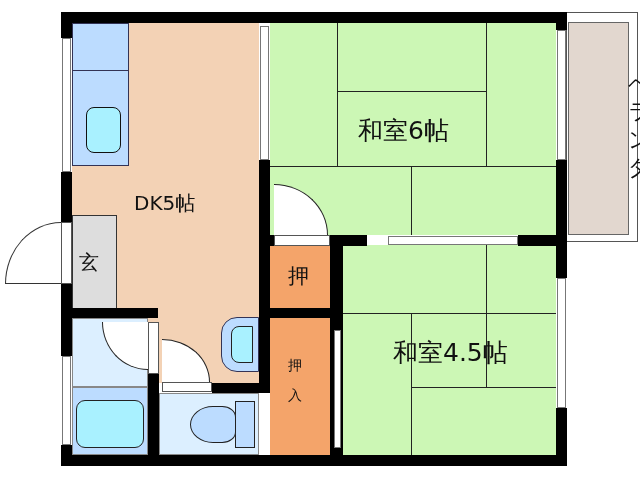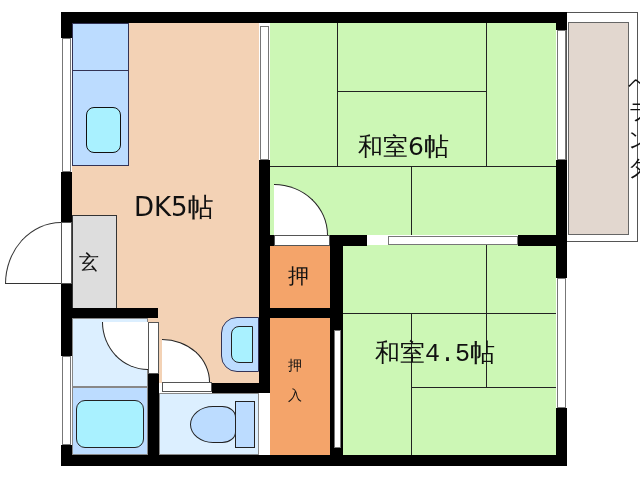--- a/index.html
+++ b/index.html
@@ -10,46 +10,46 @@
   .tline{position:absolute;background:#222;}
 </style>
 </head>
 <body>
 
 <div class="abs" style="left:566px;top:12px;width:72px;height:230px;border:1px solid #555;background:#fff;"></div>
 <div class="abs" style="left:568px;top:22px;width:61px;height:213px;background:#e2d7cf;border:1px solid #666;"></div>
 <div class="lbl" style="left:588px;top:70px;width:22px;font-size:22px;line-height:28px;white-space:normal;word-break:break-all;margin-left:40px;">ベランダ</div>
 
 <div class="abs" style="left:72px;top:23px;width:187px;height:360px;background:#f3d2b5;"></div>
-<div class="lbl" style="left:134px;top:190px;font-size:26px;">DK5帖</div>
+<div class="lbl" style="left:134px;top:190px;font-size:20px;">DK5帖</div>
 
 <div class="abs" style="left:72px;top:23px;width:57px;height:143px;background:#bcdcff;border:1px solid #335;"></div>
 <div class="abs" style="left:72px;top:70px;width:57px;height:1px;background:#335;"></div>
 <div class="abs" style="left:86px;top:107px;width:35px;height:46px;background:#a9f1ff;border:1px solid #111;border-radius:8px;"></div>
 
 <div class="abs" style="left:72px;top:215px;width:45px;height:95px;background:#ddd;border:1px solid #333;"></div>
 <div class="lbl" style="left:79px;top:249px;font-size:20px;">玄</div>
 <div class="abs" style="left:5px;top:222px;width:56px;height:62px;border-top:1px solid #333;border-left:1px solid #333;border-top-left-radius:56px 62px;border-bottom:1px solid #333;"></div>
 <div class="abs" style="left:61px;top:222px;width:11px;height:62px;background:#fff;border:1px solid #555;"></div>
 
 <div class="abs" style="left:270px;top:23px;width:286px;height:212px;background:#ccf7b5;"></div>
 <div class="tline" style="left:337px;top:23px;width:1px;height:143px;"></div>
 <div class="tline" style="left:486px;top:23px;width:1px;height:143px;"></div>
 <div class="tline" style="left:337px;top:91px;width:150px;height:1px;"></div>
 <div class="tline" style="left:270px;top:166px;width:286px;height:1px;"></div>
 <div class="tline" style="left:411px;top:166px;width:1px;height:69px;"></div>
-<div class="lbl" style="left:358px;top:114px;font-size:25px;margin-top:16px;">和室6帖</div>
+<div class="lbl" style="left:358px;top:114px;font-size:25px;">和室6帖</div>
 <div class="abs" style="left:274px;top:184px;width:54px;height:51px;background:#fff;border-top:1px solid #222;border-right:1px solid #222;border-top-right-radius:54px 51px;"></div>
 
 <div class="abs" style="left:343px;top:245px;width:213px;height:210px;background:#ccf7b5;"></div>
 <div class="tline" style="left:343px;top:313px;width:213px;height:1px;"></div>
 <div class="tline" style="left:411px;top:313px;width:1px;height:142px;"></div>
 <div class="tline" style="left:486px;top:245px;width:1px;height:142px;"></div>
 <div class="tline" style="left:411px;top:387px;width:145px;height:1px;"></div>
-<div class="lbl" style="left:375px;top:336px;font-size:25px;font-family:Liberation Mono, monospace;">和室4.5帖</div>
+<div class="lbl" style="left:393px;top:336px;font-size:25px;">和室4.5帖</div>
 
 <div class="abs" style="left:270px;top:246px;width:60px;height:62px;background:#f4a46a;"></div>
 <div class="lbl" style="left:288px;top:262px;font-size:21px;">押</div>
 <div class="abs" style="left:270px;top:318px;width:60px;height:137px;background:#f4a46a;"></div>
 <div class="lbl" style="left:288px;top:350px;width:22px;font-size:14px;line-height:30px;white-space:normal;word-break:break-all;">押入</div>
 
 <div class="abs" style="left:72px;top:318px;width:76px;height:69px;background:#dcefff;border:1px solid #888;"></div>
 <div class="abs" style="left:102px;top:322px;width:46px;height:48px;background:#fff;border-bottom:1px solid #222;border-left:1px solid #222;border-bottom-left-radius:46px 48px;"></div>
 <div class="abs" style="left:72px;top:387px;width:76px;height:68px;background:#bcdcff;border:1px solid #888;"></div>
 <div class="abs" style="left:76px;top:400px;width:68px;height:48px;background:#a9f1ff;border:1px solid #222;border-radius:9px;"></div>

